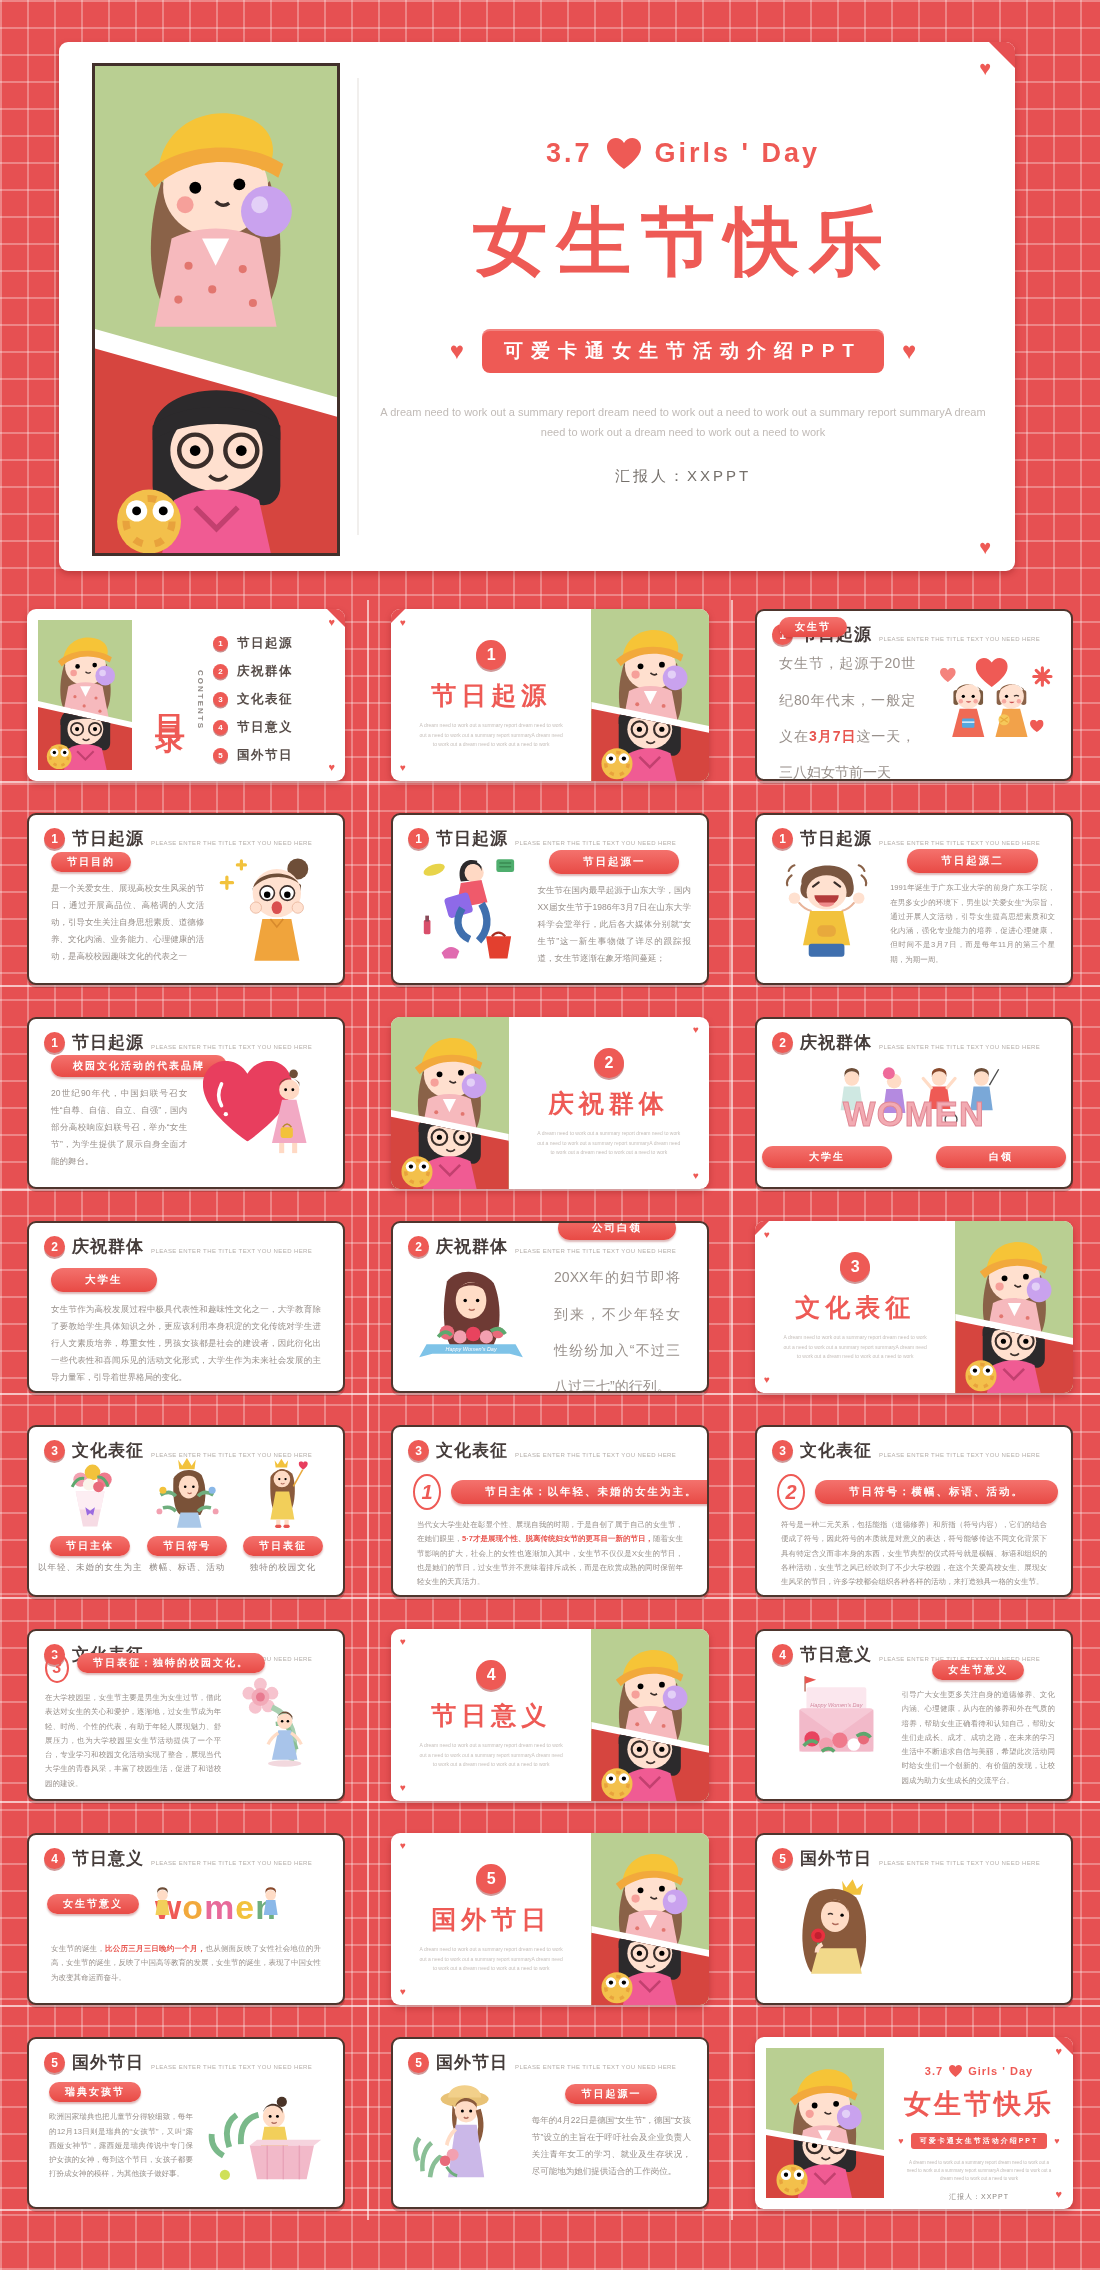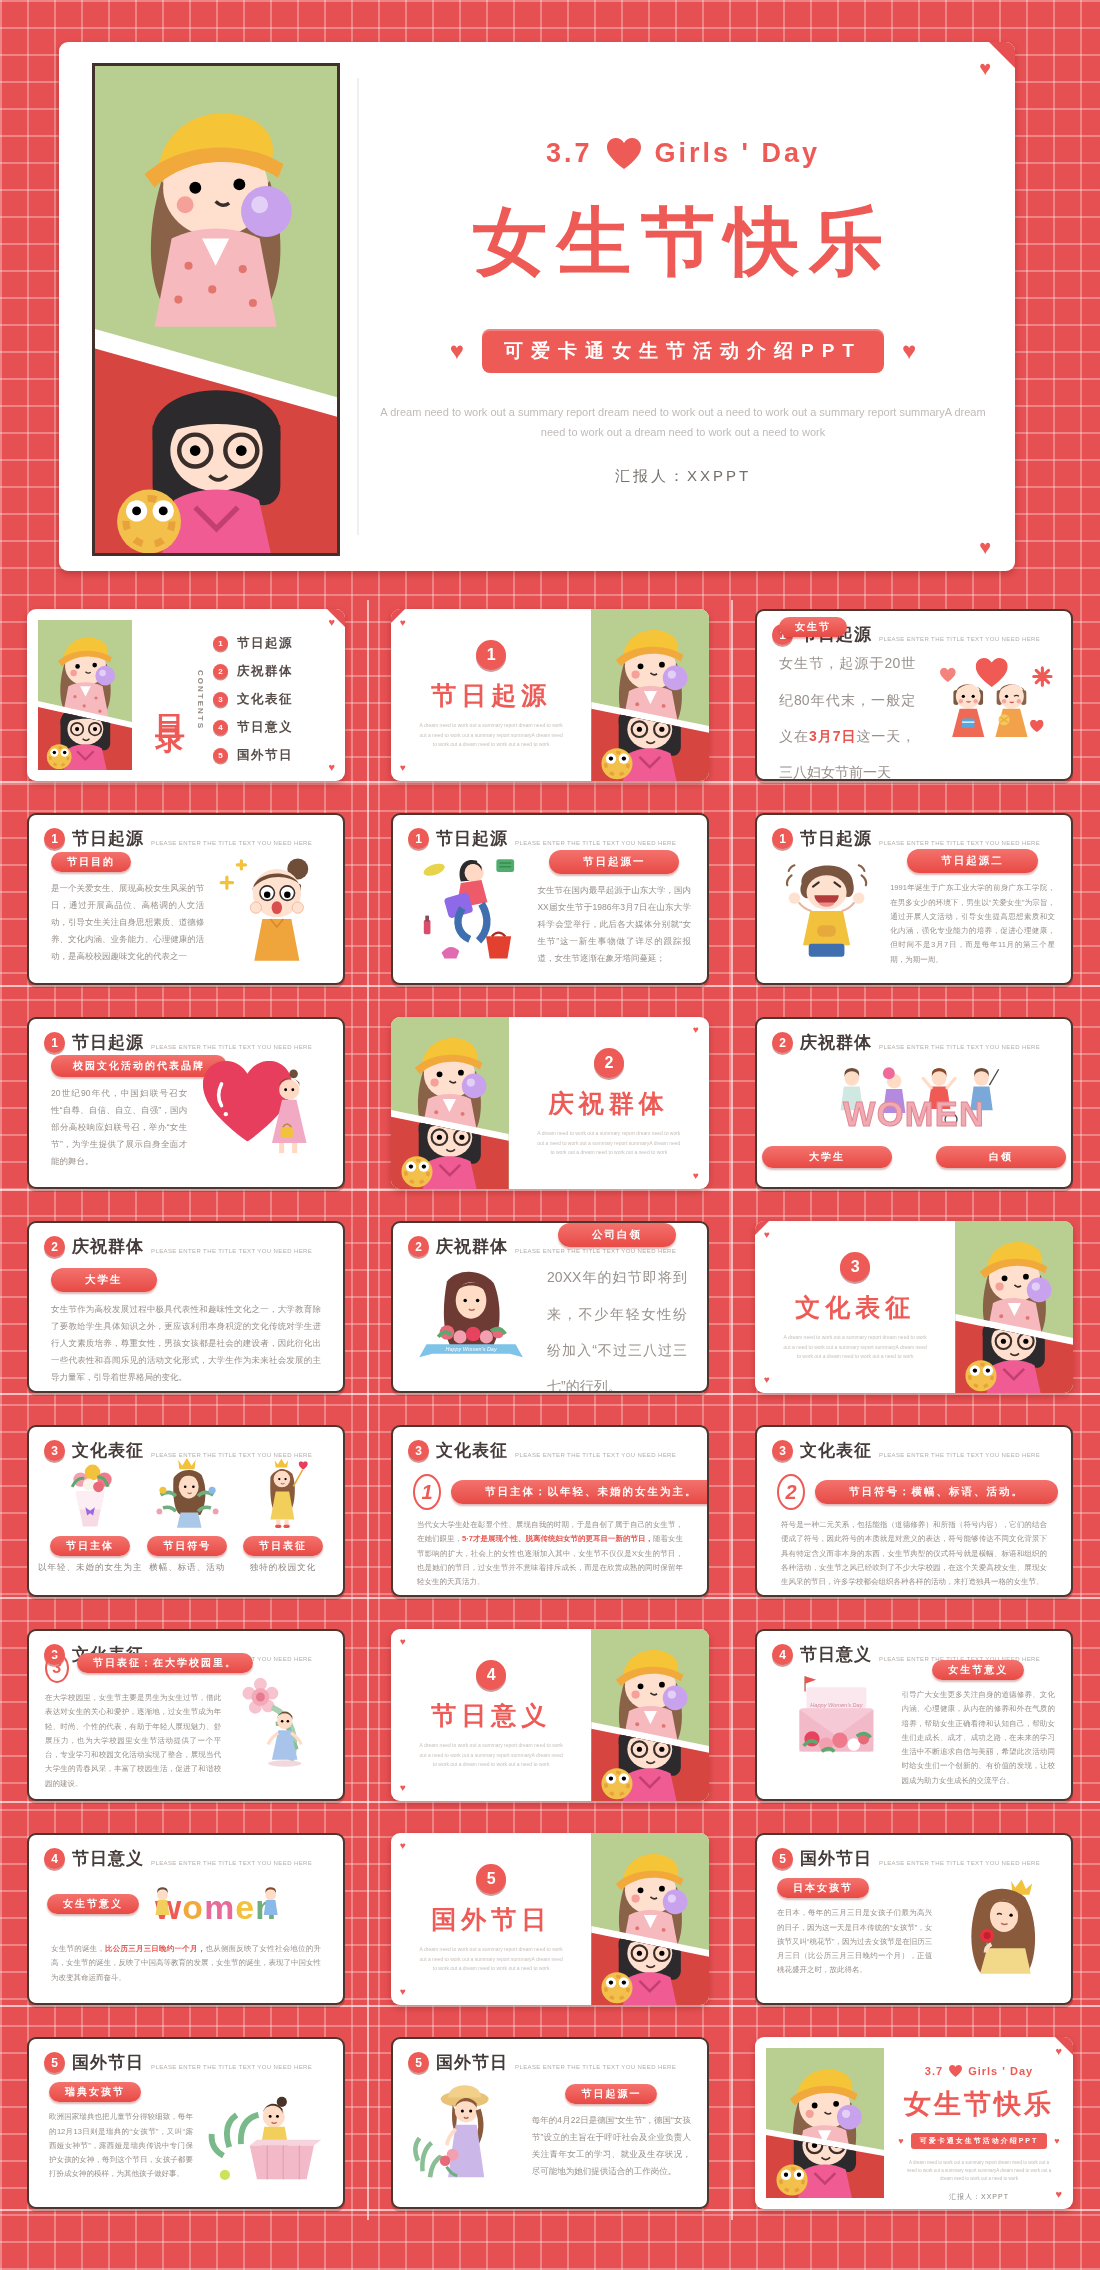--- a/index.html
+++ b/index.html
@@ -711,21 +711,21 @@
       <span class="ceng">PLEASE ENTER THE TITLE TEXT YOU NEED HERE</span>
     </div>
     <div class="tc">
       <div class="art" style="width:44%">
         <svg viewBox="0 0 170 150">
             <use href="#s-portrait"></use>
           </svg>
       </div>
       <div class="txt">
         <span class="pill lg center">公司白领</span>
-        <p class="body lg" style="margin:4px">20XX年的妇节即将到来，不少年轻女性纷纷加入“不过三八过三七”的行列。</p>
+        <p class="body lg" style="margin:11px">20XX年的妇节即将到来，不少年轻女性纷纷加入“不过三八过三七”的行列。</p>
       </div>
     </div>
   </div>
 
   <div class="slide soft sec img-right">
     <div class="sec-main">
       <div class="secnum">3</div>
       <div class="sectitle">文化表征</div>
       <div class="seceng">A dream need to work out a summary report dream need to work out a need to work out a summary report summaryA dream need to work out a dream need to work out a need to work</div>
     </div>
@@ -811,21 +811,21 @@
   <div class="slide card">
     <div class="chead">
       <span class="cnum">3</span>
       <span class="ctitle">文化表征</span>
       <span class="ceng">PLEASE ENTER THE TITLE TEXT YOU NEED HERE</span>
     </div>
     <div class="tc" style="padding-top:0">
       <div class="txt">
         <div style="display:flex;align-items:center;gap:8px">
           <span class="bignum" style="min-width:24px;height:30px;font-size:16px">3</span>
-          <span class="pill sm">节日表征：在大学校园里。</span>
+          <span class="pill sm">节日表征：独特的校园文化。</span>
         </div>
         <p class="body xs" style="margin:0">在大学校园里，女生节主要是男生为女生过节，借此表达对女生的关心和爱护，逐渐地，过女生节成为年轻、时尚、个性的代表，有助于年轻人展现魅力、舒展压力，也为大学校园里女生节活动提供了一个平台，专业学习和校园文化活动实现了整合，展现当代大学生的青春风采，丰富了校园生活，促进了和谐校园的建设。</p>
       </div>
       <div class="art" style="width:34%">
         <svg viewBox="0 0 150 150">
             <use href="#s-flowergirl"></use>
           </svg>
       </div>
     </div>
   </div>
@@ -908,24 +908,20 @@
     <span class="ht" style="bottom:8px;left:9px;font-size:10px">♥</span>
   </div>
 
   <div class="slide card">
     <div class="chead">
       <span class="cnum">5</span>
       <span class="ctitle">国外节日</span>
       <span class="ceng">PLEASE ENTER THE TITLE TEXT YOU NEED HERE</span>
     </div>
     <div class="tc">
-      <div class="txt" style="padding-left:4px">
-        <span class="pill sm">日本女孩节</span>
-        <p class="body xs" style="margin:0">在日本，每年的三月三日是女孩子们最为高兴的日子，因为这一天是日本传统的“女孩节”，女孩节又叫“桃花节”，因为过去女孩节是在旧历三月三日（比公历三月三日晚约一个月），正值桃花盛开之时，故此得名。</p>
-      </div>
       <div class="art" style="width:40%">
         <svg viewBox="0 0 160 150">
             <use href="#s-crownrose"></use>
           </svg>
       </div>
     </div>
   </div>
 
   <div class="slide card">
     <div class="chead">

